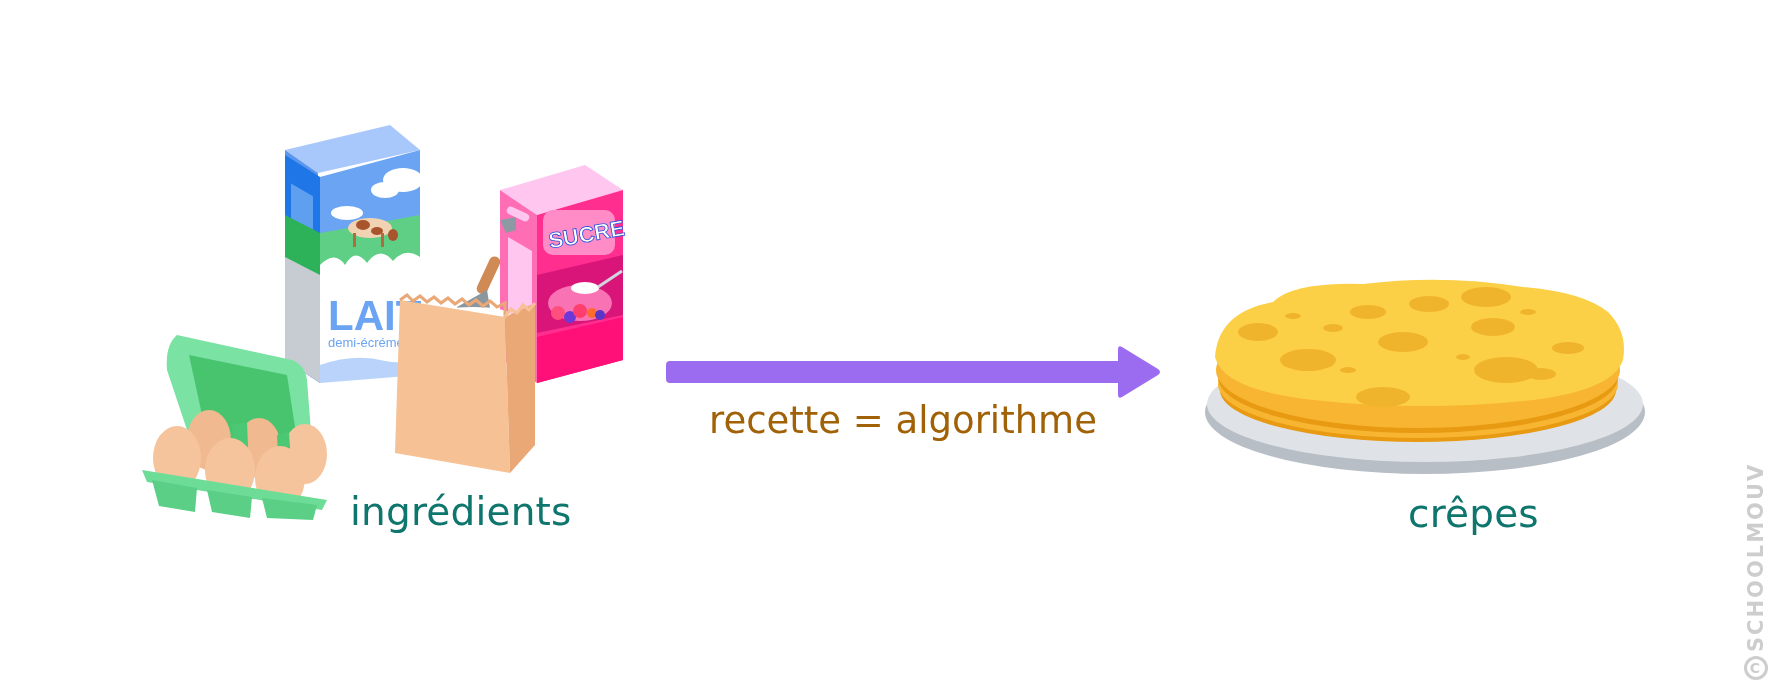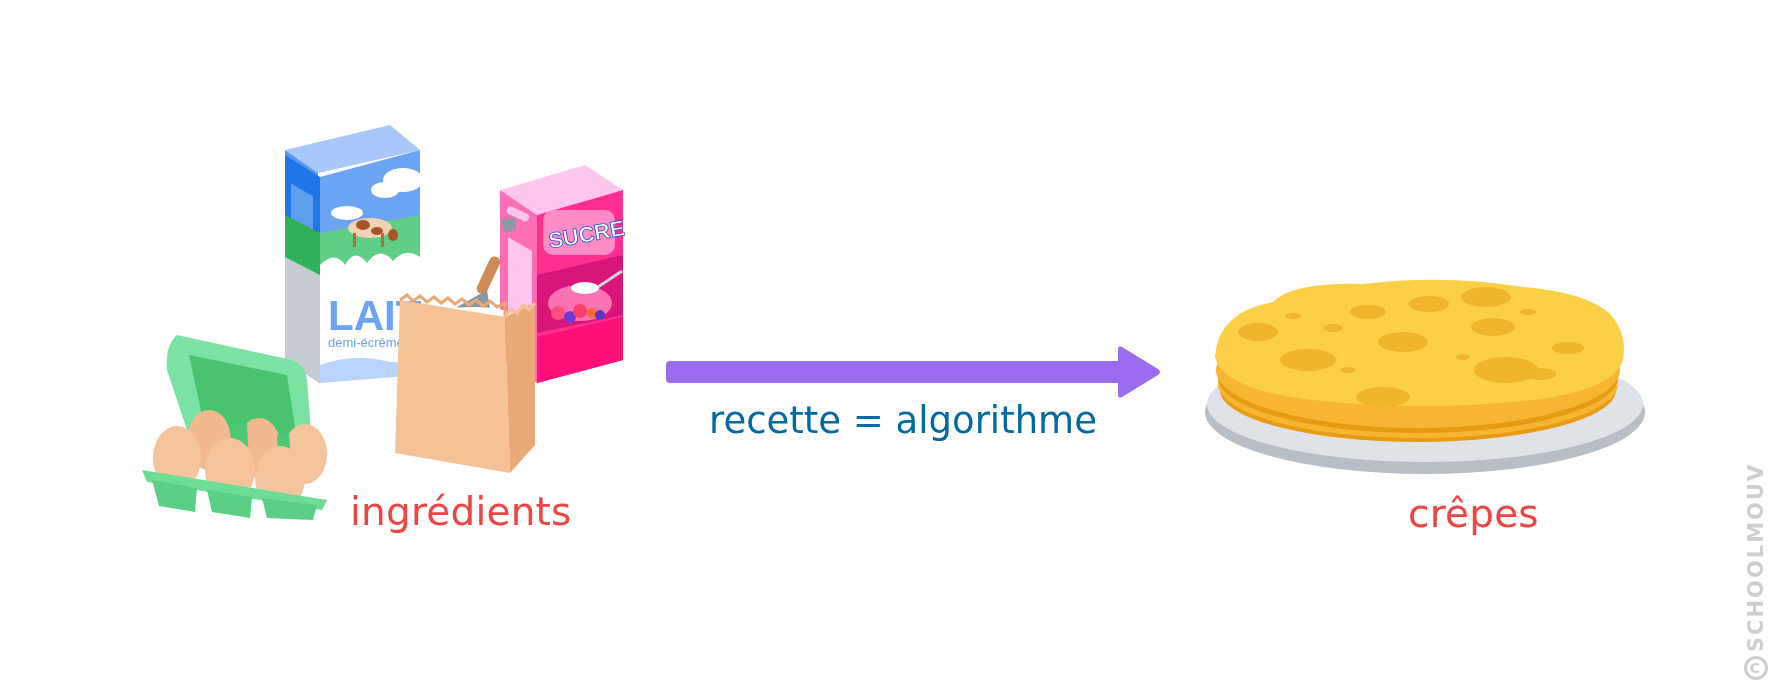--- a/index.html
+++ b/index.html
@@ -1,19 +1,19 @@
 <!DOCTYPE html>
 <html><head>
 <meta charset="utf-8">
 <style>
   html, body { margin: 0; padding: 0; background: #ffffff; }
   body { width: 1780px; height: 680px; position: relative; overflow: hidden; font-family: "DejaVu Sans", "Liberation Sans", sans-serif; }
   .abs { position: absolute; }
-  .label-dark { color: #ef4444; font-size: 39px; letter-spacing: 0.2px; line-height: 1; white-space: nowrap; }
-  .label-purple { color: #0369a1; font-size: 37px; line-height: 1; white-space: nowrap; }
+  .label-dark { color: #0f766e; font-size: 39px; letter-spacing: 0.2px; line-height: 1; white-space: nowrap; }
+  .label-purple { color: #a16207; font-size: 37px; line-height: 1; white-space: nowrap; }
   .watermark { color: #cdcdcd; font-size: 21px; font-weight: bold; letter-spacing: 2px; transform-origin: left top; transform: rotate(-90deg); white-space: nowrap; display: flex; align-items: center; gap: 4px; }
   .wm-circle { width: 24px; height: 24px; border: 3px solid #cdcdcd; border-radius: 50%; box-sizing: border-box; display: inline-flex; align-items: center; justify-content: center; font-size: 14px; transform: rotate(90deg); }
   svg { display: block; overflow: visible; }
 </style>
 </head>
 <body>
 
 <div class="abs" style="left:130px; top:120px; width:500px; height:410px;">
 
   <svg class="abs" style="left:155px; top:5px;" width="140" height="260" viewBox="0 0 140 260">

